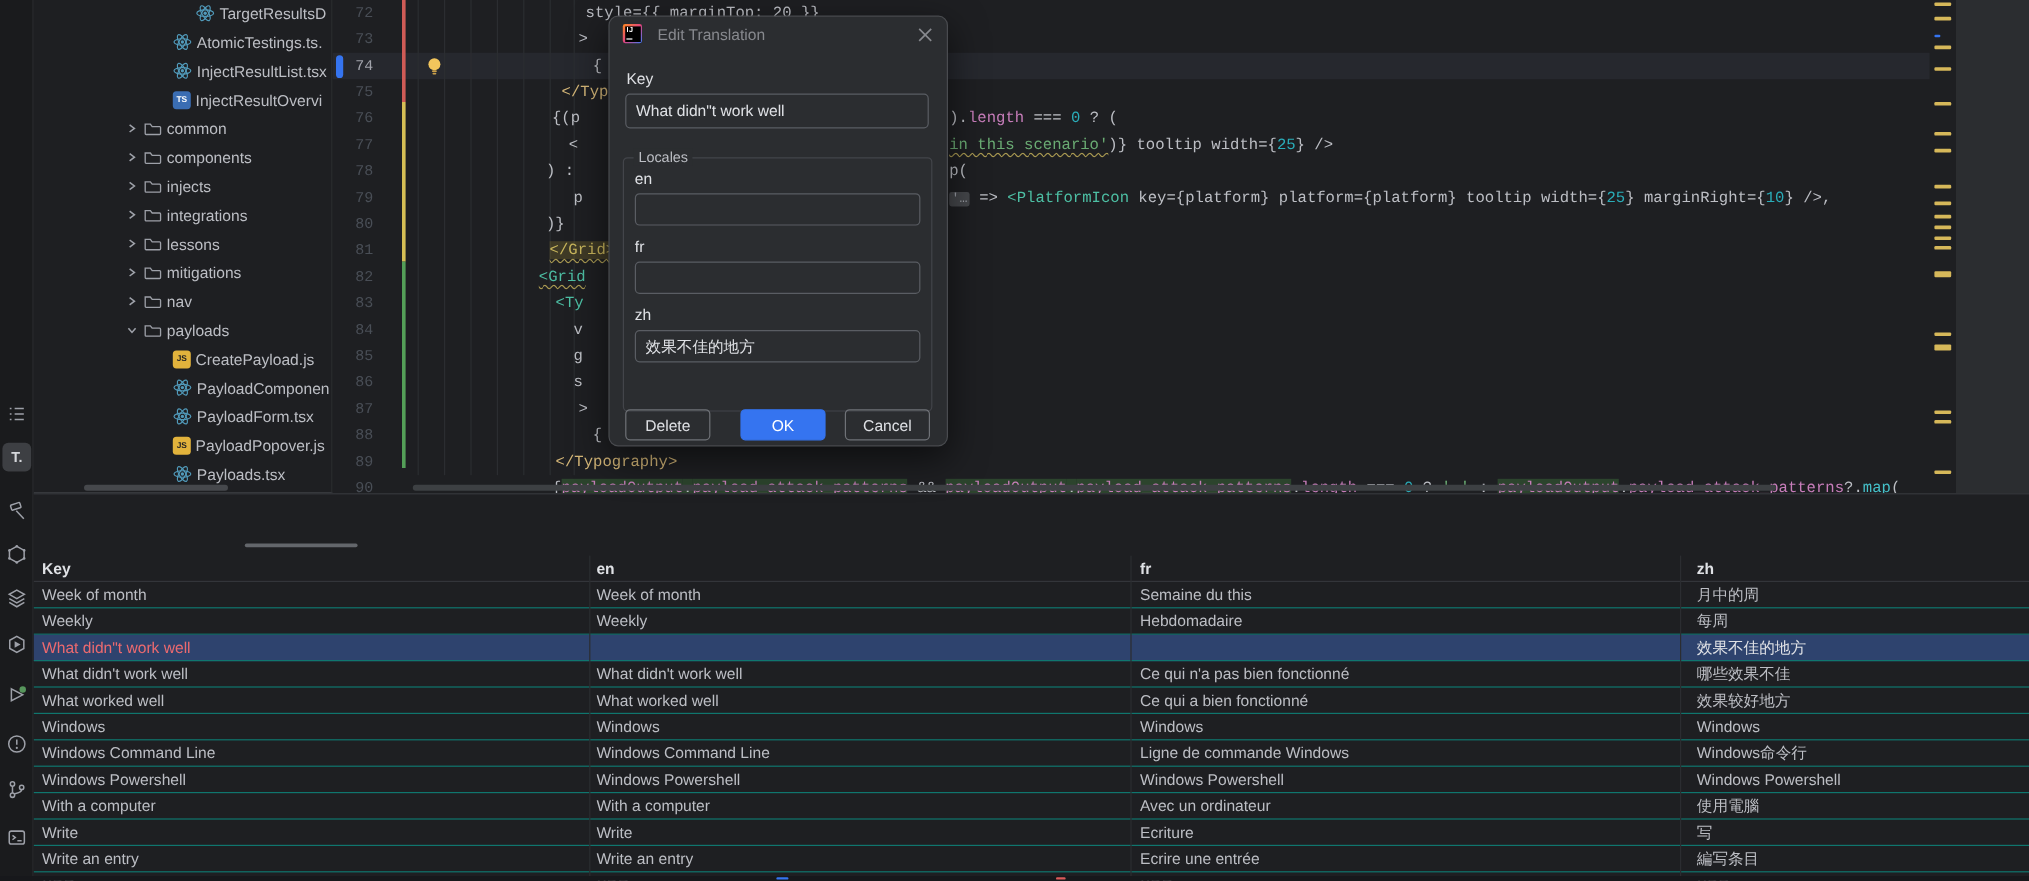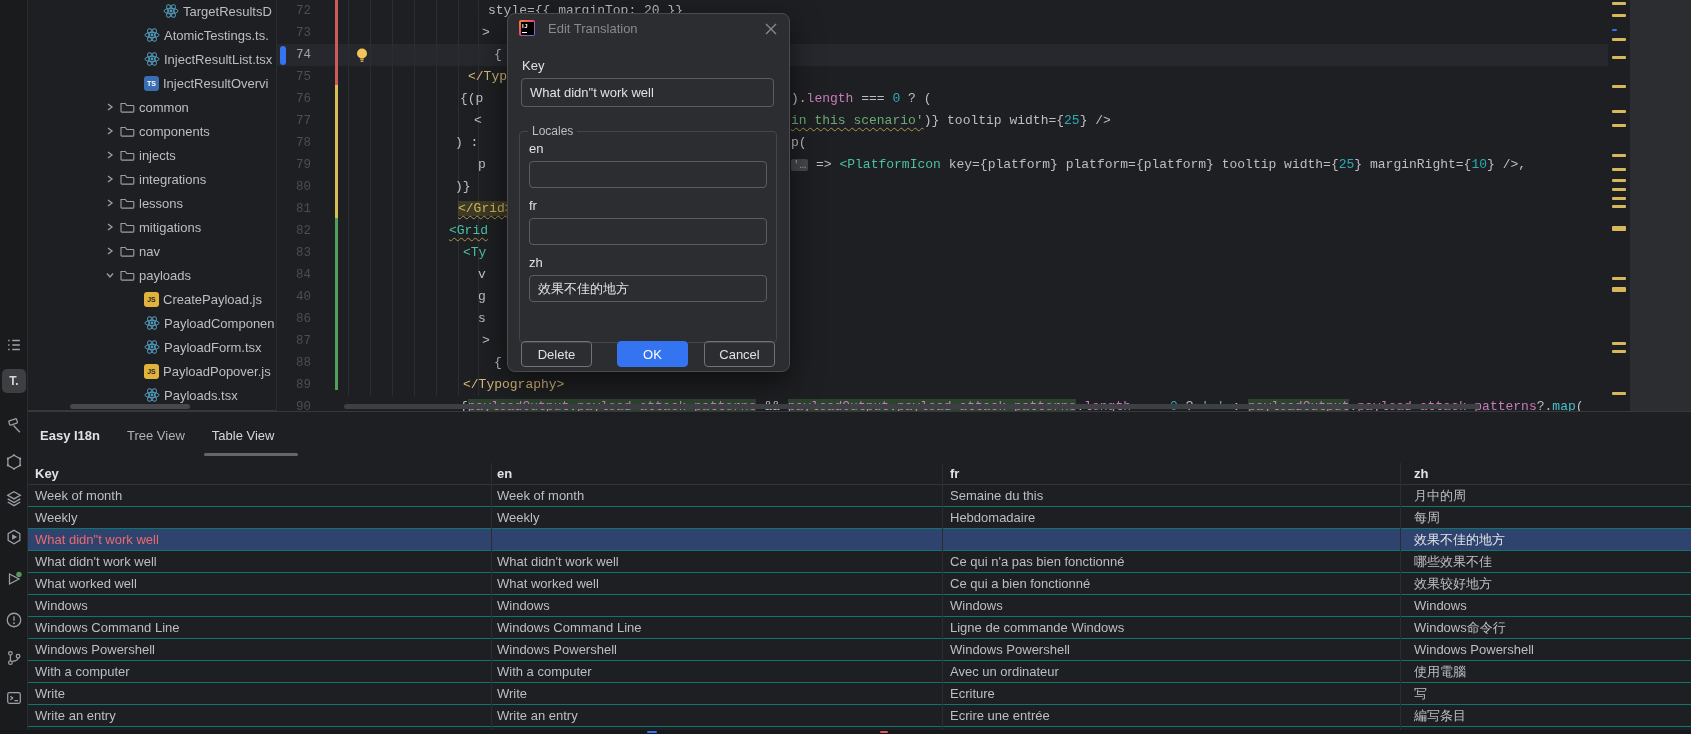--- a/index.html
+++ b/index.html
@@ -365,21 +365,21 @@
       <div class="ln" style="top: 66px;">75</div>
       <div class="ln" style="top: 88px;">76</div>
       <div class="ln" style="top: 110px;">77</div>
       <div class="ln" style="top: 132px;">78</div>
       <div class="ln" style="top: 154px;">79</div>
       <div class="ln" style="top: 176px;">80</div>
       <div class="ln" style="top: 198px;">81</div>
       <div class="ln" style="top: 220px;">82</div>
       <div class="ln" style="top: 242px;">83</div>
       <div class="ln" style="top: 264px;">84</div>
-      <div class="ln" style="top: 286px;">40</div>
+      <div class="ln" style="top: 286px;">85</div>
       <div class="ln" style="top: 308px;">86</div>
       <div class="ln" style="top: 330px;">87</div>
       <div class="ln" style="top: 352px;">88</div>
       <div class="ln" style="top: 374px;">89</div>
       <div class="ln" style="top: 396px;">90</div>
     </div>
   <div id="code">
       <div class="code-line" style="top: 0px;"><span class="run" style="left: 211px;"><span class="c-plain">style={{ marginTop: 20 }}</span></span></div>
       <div class="code-line" style="top: 22px;"><span class="run" style="left: 205px;"><span class="c-plain">&gt;</span></span></div>
       <div class="code-line" style="top: 44px;"><span class="run" style="left: 217px;"><span class="c-plain">{</span></span></div>
@@ -458,25 +458,20 @@
         <div class="loc-label">zh</div>
         <input class="loc-input" value="效果不佳的地方" style="margin-bottom: 10px;">
       </div>
   </fieldset>
   <button id="btn-delete" class="mbtn">Delete</button>
   <button id="btn-ok" class="mbtn">OK</button>
   <button id="btn-cancel" class="mbtn">Cancel</button>
 </div>
 
 <div id="bottom">
-  <div id="tabs">
-    <span id="tab-title">Easy I18n</span>
-    <span class="tab">Tree View</span>
-    <span class="tab active">Table View</span>
-  </div>
   <div id="tab-underline"></div>
   <div id="thead">
       <span class="hcell" style="left: 7px;">Key</span>
       <span class="hcell" style="left: 469px;">en</span>
       <span class="hcell" style="left: 922px;">fr</span>
       <span class="hcell" style="left: 1386px;">zh</span>
     </div>
   <div id="rows">
       <div class="trow" style="top: 0px;">
         <span class="tcell keyred" style="left: 7px; width: 452px;">Week of month</span>

